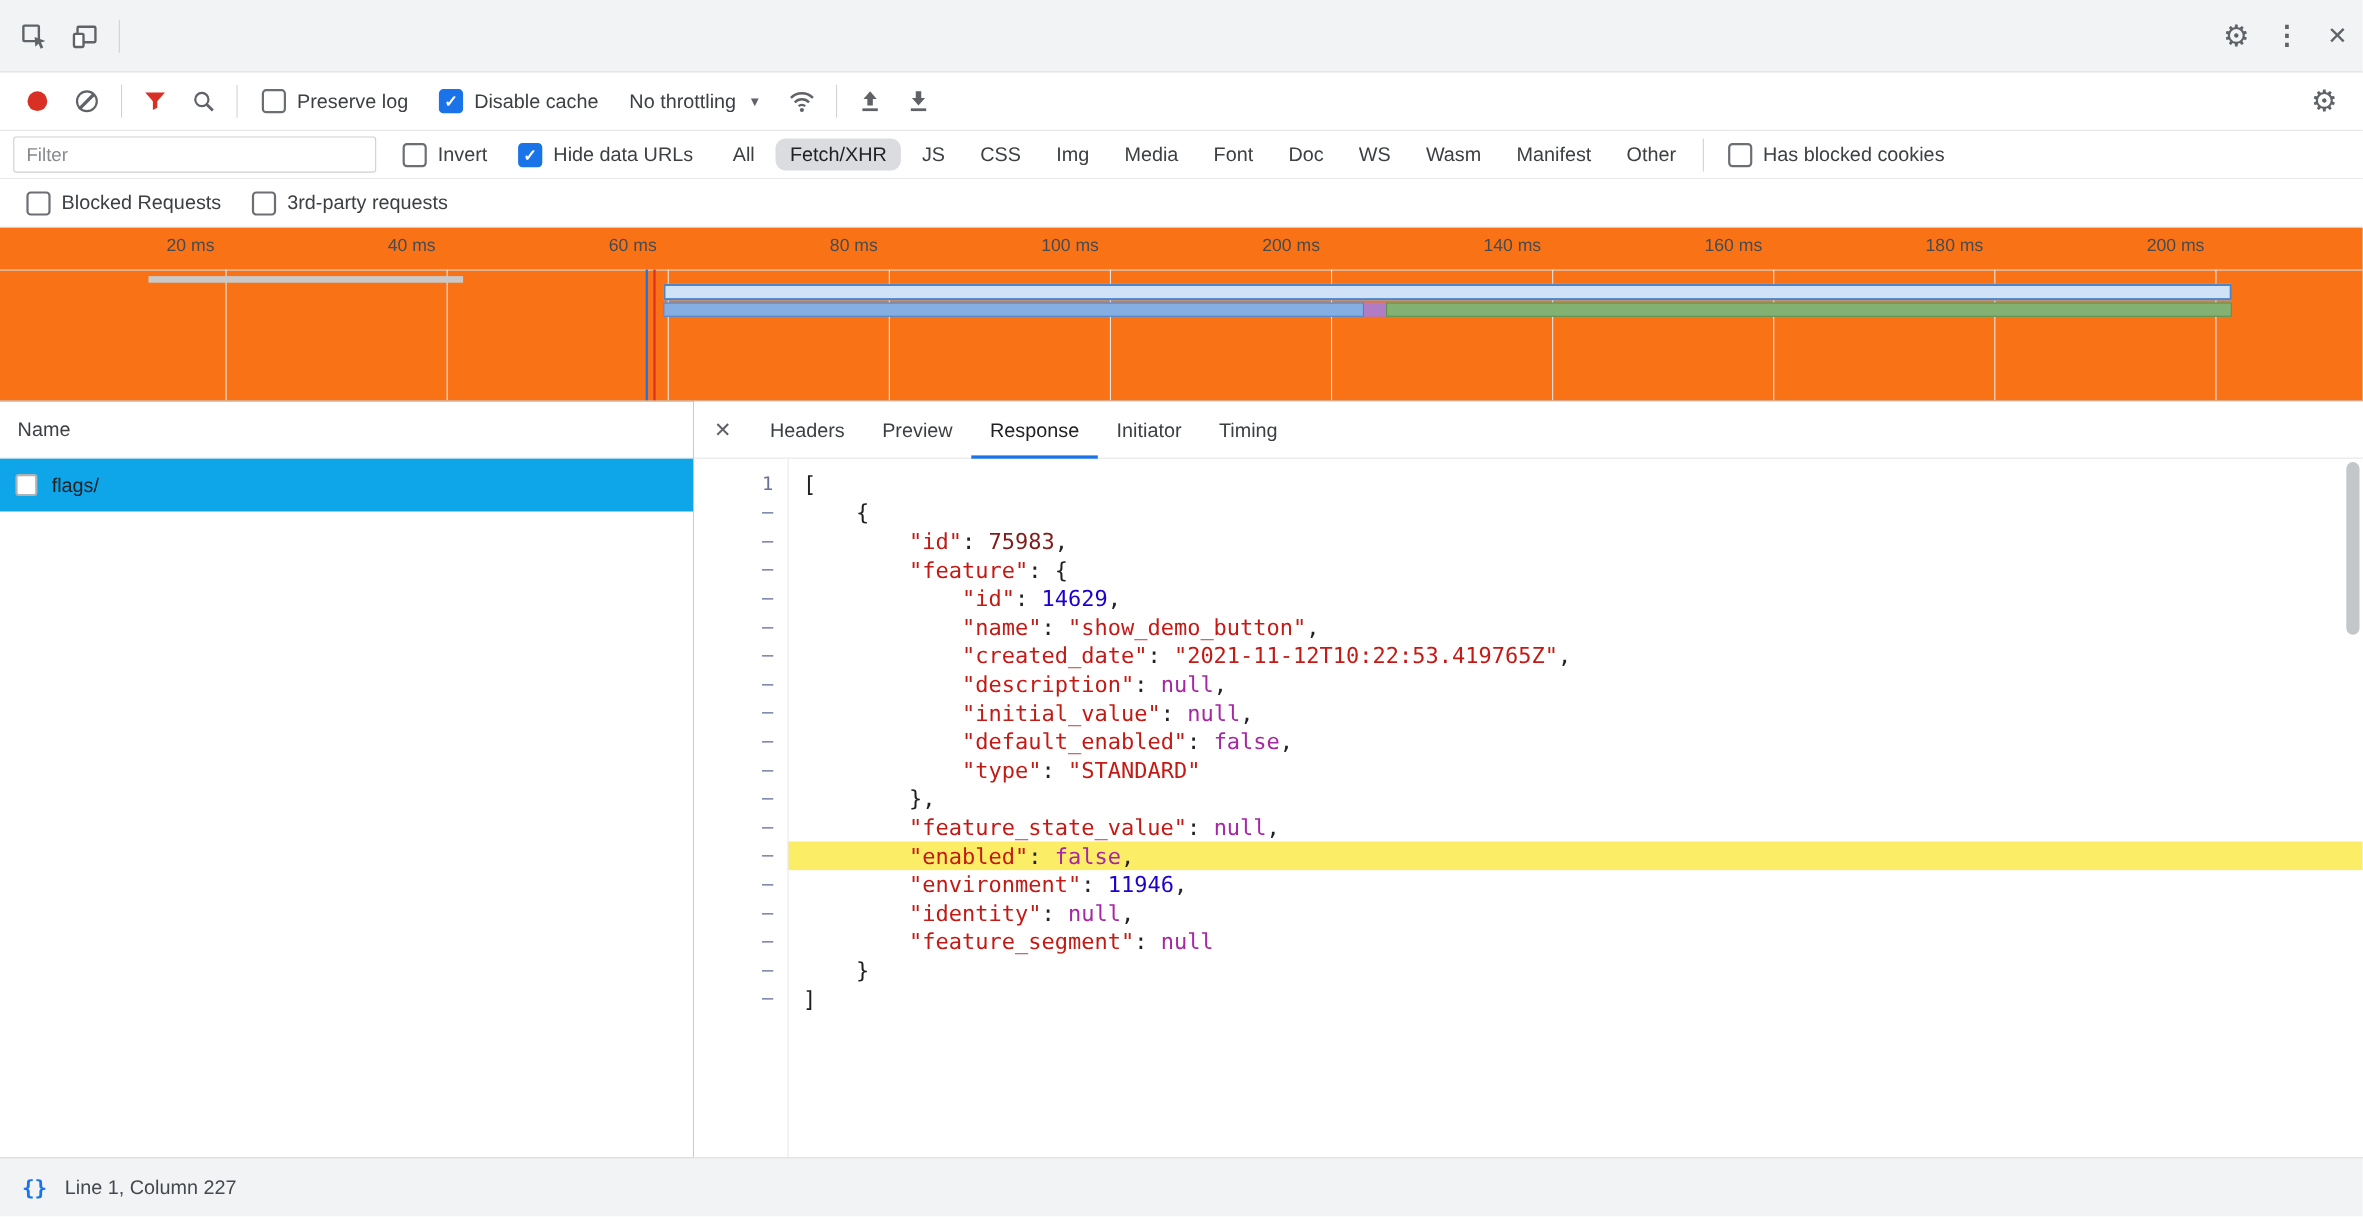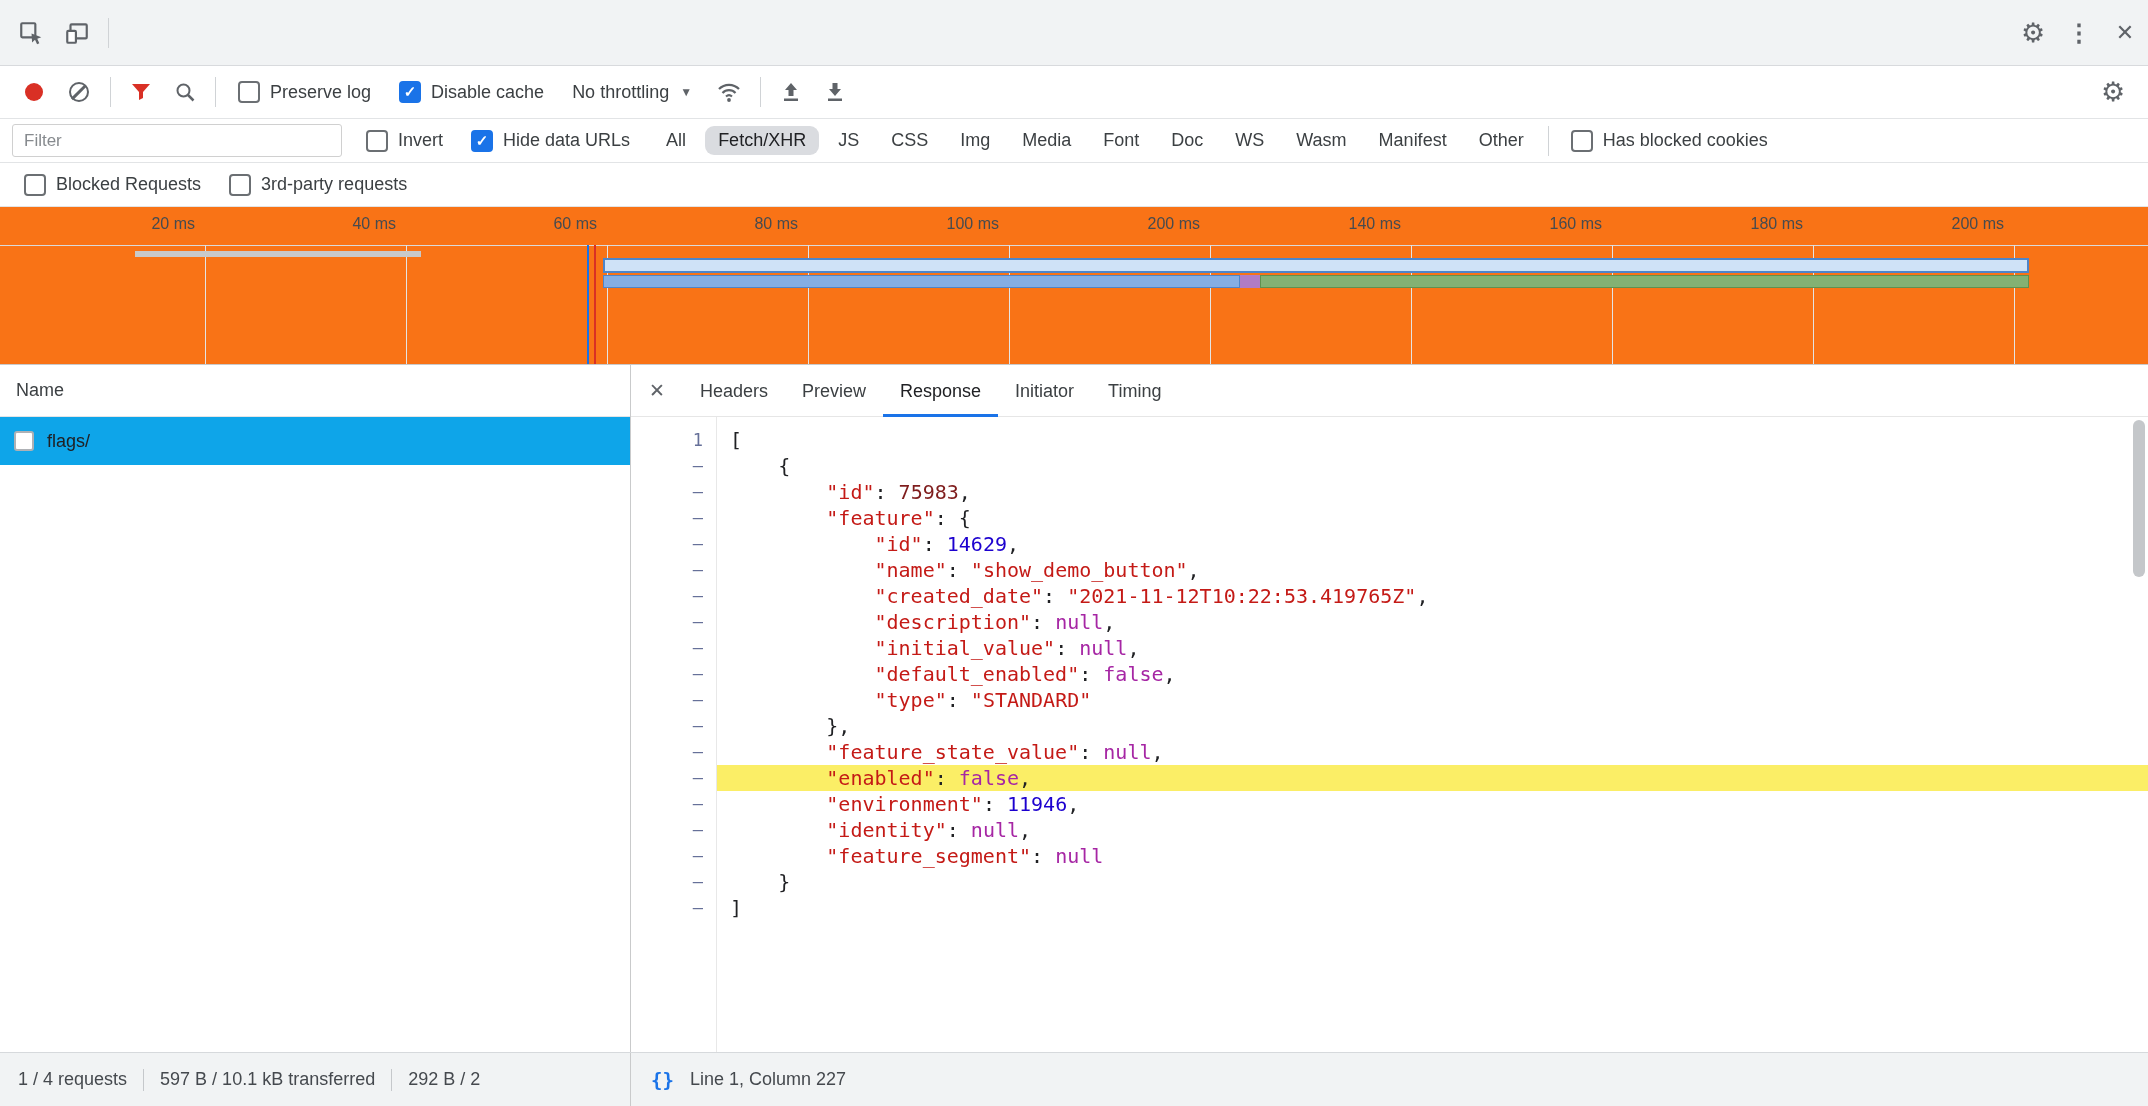--- a/index.html
+++ b/index.html
@@ -394,26 +394,19 @@
               <span class="gutter">–</span>
               <span class="code"><span style="color: rgb(32, 33, 36);">]</span></span>
             </div>
           </div>
       </div>
       <div class="scroll-thumb"></div>
     </div>
   </div>
 
   <div class="status">
-    <div class="status-left">
-      <span>1 / 4 requests</span>
-      <span class="ssep"></span>
-      <span>597 B / 10.1 kB transferred</span>
-      <span class="ssep"></span>
-      <span>292 B / 2</span>
-    </div>
     <div class="status-right">
       <span class="braces">{}</span>
       <span>Line 1, Column 227</span>
     </div>
   </div>
 
 </div>
 
 </body></html>

